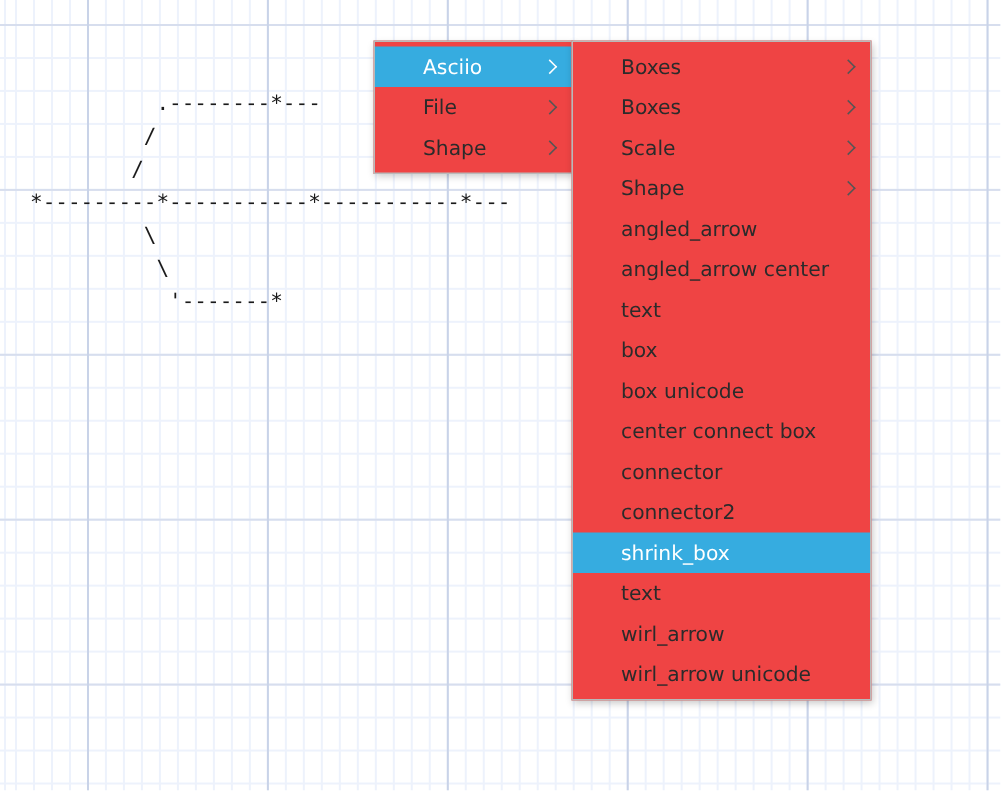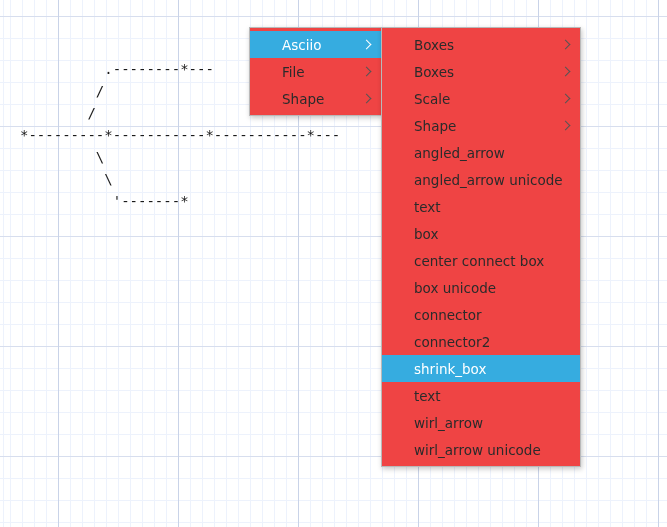--- a/index.html
+++ b/index.html
@@ -162,33 +162,33 @@
       <span class="chevron"></span>
     </div>
     <div class="menu-item">
       <span class="label">Shape</span>
       <span class="chevron"></span>
     </div>
     <div class="menu-item">
       <span class="label">angled_arrow</span>
     </div>
     <div class="menu-item">
-      <span class="label">angled_arrow unicode</span>
+      <span class="label">angled_arrow center</span>
     </div>
     <div class="menu-item">
       <span class="label">text</span>
     </div>
     <div class="menu-item">
       <span class="label">box</span>
     </div>
     <div class="menu-item">
+      <span class="label">box unicode</span>
+    </div>
+    <div class="menu-item">
       <span class="label">center connect box</span>
-    </div>
-    <div class="menu-item">
-      <span class="label">box unicode</span>
     </div>
     <div class="menu-item">
       <span class="label">connector</span>
     </div>
     <div class="menu-item">
       <span class="label">connector2</span>
     </div>
     <div class="menu-item selected">
       <span class="label">shrink_box</span>
     </div>

